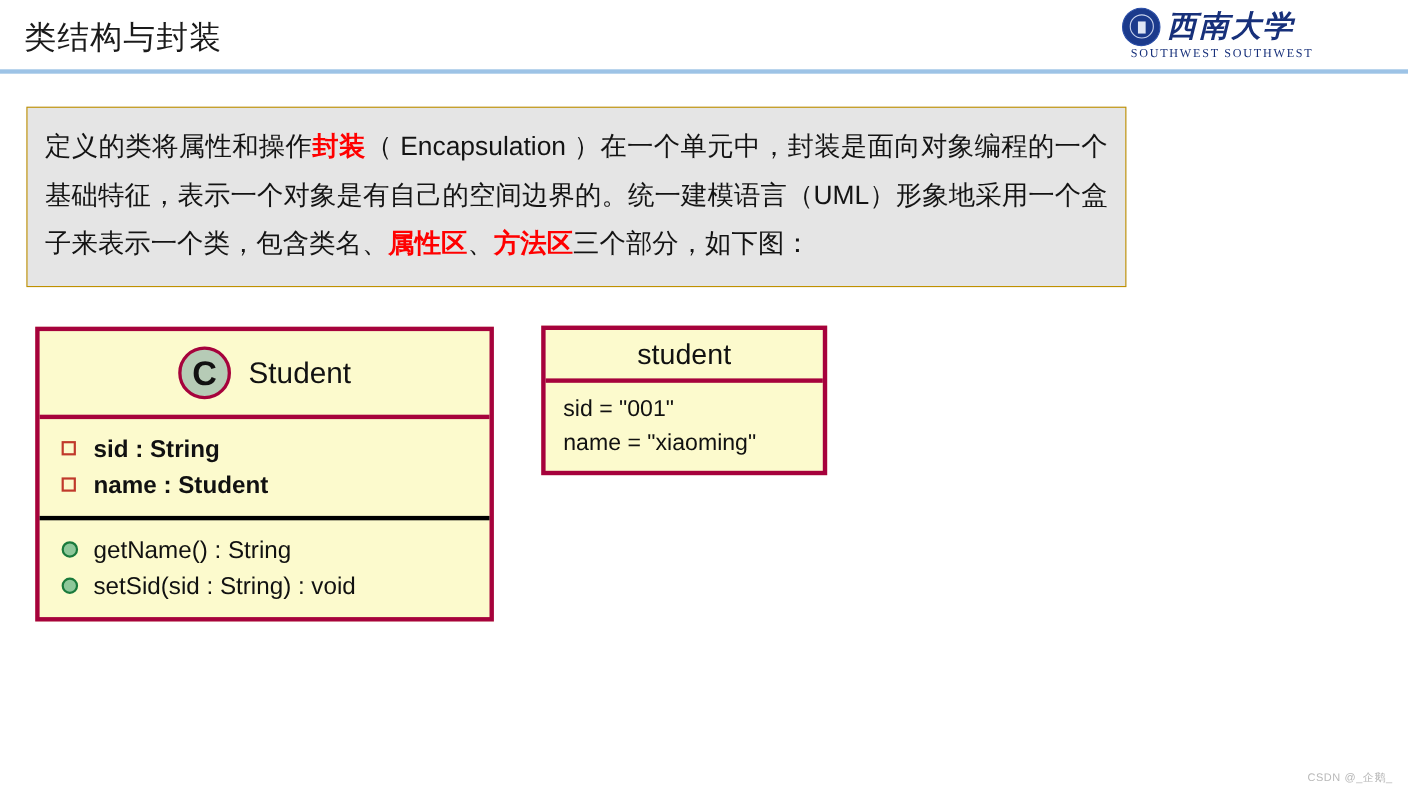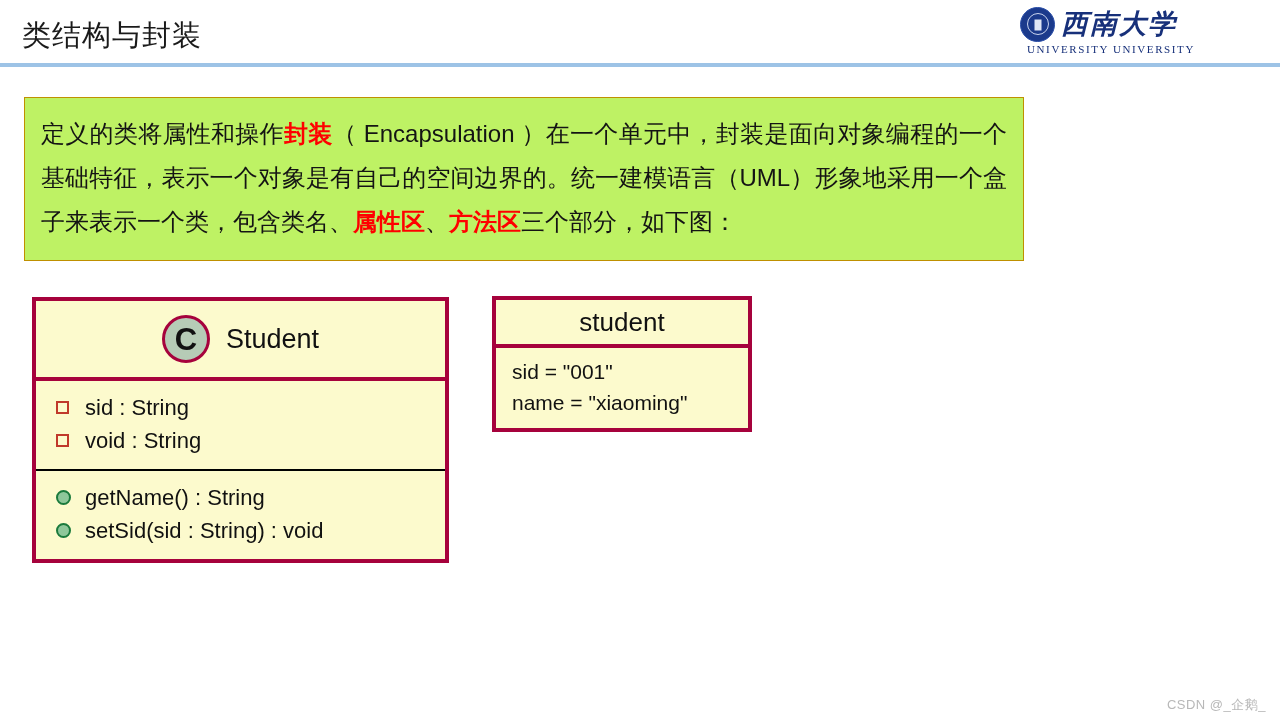--- a/index.html
+++ b/index.html
@@ -106,21 +106,21 @@
   }
 
   
   .desc-box {
     position: absolute;
     left: 24px;
     top: 97px;
     width: 1000px;
     box-sizing: border-box;
     border: 1.5px solid #bf9000;
-    background: #bef264;
+    background: #e5e5e5;
     padding: 14px 16px 16px 16px;
   }
   .desc-text {
     font-size: 24px;
     line-height: 44px;
     color: #141414;
     text-align: justify;
   }
   .hl {
     color: #ff0000;
@@ -161,21 +161,22 @@
     box-sizing: border-box;
   }
   .class-name {
     font-size: 27px;
     color: #111111;
   }
   .uml-section {
     padding: 10px 0 12px 0;
   }
   .uml-section.attrs {
-    border-bottom: 2px solid #000000;
+    border-bottom: 4px solid #000000;
+    font-weight: bold;
   }
   .member-row {
     display: flex;
     align-items: center;
     height: 33px;
     padding-left: 20px;
   }
   .marker-square {
     width: 13px;
     height: 13px;
@@ -228,38 +229,38 @@
     line-height: 31px;
     color: #111111;
     white-space: nowrap;
   }
 
   
   .watermark {
     position: absolute;
     right: 14px;
     bottom: 6px;
-    font-size: 13px;
+    font-size: 10px;
     color: #b8b8b8;
     letter-spacing: 0.5px;
     white-space: nowrap;
   }
 </style>
 </head>
 <body>
 
 <div class="slide-header">
   <div class="slide-title">类结构与封装</div>
 
   <div class="logo-block">
     <div class="logo-row">
       <div class="logo-seal"></div>
       <div class="logo-cn">西南大学</div>
     </div>
-    <div class="logo-en">UNIVERSITY UNIVERSITY</div>
+    <div class="logo-en">SOUTHWEST SOUTHWEST</div>
   </div>
 
   <div class="header-rule"></div>
 </div>
 
 <div class="desc-box">
   <div class="desc-text"><span>定义的类将属性和操作</span><span class="hl">封装</span><span>（ Encapsulation ）在一个单元中，封装是面向对象编程的一个基础特征，表示一个对象是有自己的空间边界的。统一建模语言（UML）形象地采用一个盒子来表示一个类，包含类名、</span><span class="hl">属性区</span><span>、</span><span class="hl">方法区</span><span>三个部分，如下图：</span></div>
 </div>
 
 <div class="uml-class">
@@ -267,21 +268,21 @@
     <div class="c-badge">C</div>
     <div class="class-name">Student</div>
   </div>
   <div class="uml-section attrs">
       <div class="member-row">
         <span class="marker-square"></span>
         <span class="member-label">sid : String</span>
       </div>
       <div class="member-row">
         <span class="marker-square"></span>
-        <span class="member-label">void : String</span>
+        <span class="member-label">name : Student</span>
       </div>
     </div>
   <div class="uml-section methods">
       <div class="member-row">
         <span class="marker-circle"></span>
         <span class="member-label">getName() : String</span>
       </div>
       <div class="member-row">
         <span class="marker-circle"></span>
         <span class="member-label">setSid(sid : String) : void</span>

